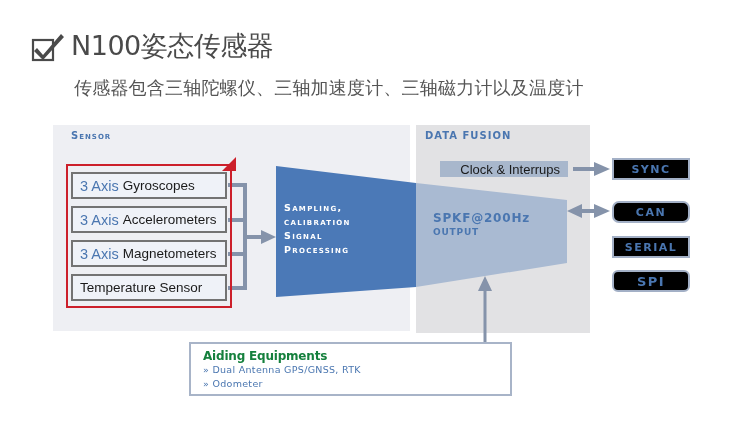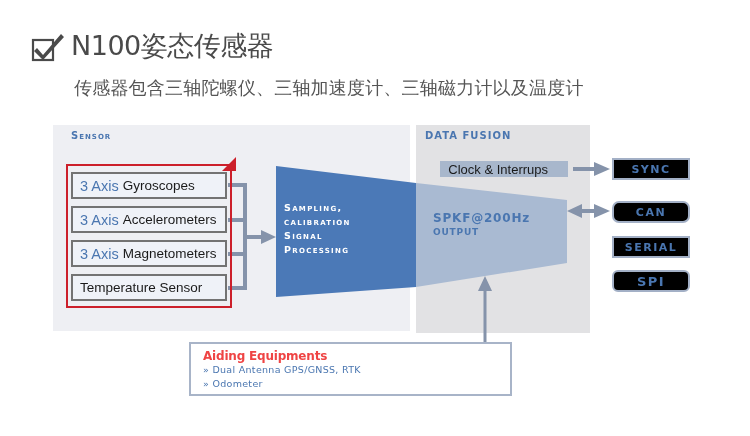--- a/index.html
+++ b/index.html
@@ -21,26 +21,26 @@
 
   .red-frame { position: absolute; left: 66px; top: 164px; width: 166px; height: 144px; border: 2px solid #cc1f2a; }
   .red-pointer { position: absolute; left: 222px; top: 157px; width: 0; height: 0; border-left: 14px solid transparent; border-bottom: 14px solid #cc1f2a; transform: rotate(0deg); }
 
   .sensor-box { position: absolute; left: 71px; width: 156px; height: 27px; background: #eff2f8; border: 2px solid #737373; display: flex; align-items: center; padding-left: 7px; font-family: "Liberation Sans", sans-serif; font-size: 13.5px; color: #1a1a1a; white-space: nowrap; }
   .sensor-box .axis { color: #4a76b0; font-size: 14.5px; margin-right: 4px; }
 
   .proc-label { position: absolute; font-family: "DejaVu Sans", sans-serif; font-weight: bold; font-size: 9.5px; color: #ffffff; letter-spacing: 1.3px; line-height: 14px; font-variant: small-caps; }
   .spkf { position: absolute; font-family: "DejaVu Sans", sans-serif; font-weight: bold; color: #4a76b0; letter-spacing: 0.8px; }
 
-  .clock-bar { position: absolute; left: 440px; top: 161px; width: 128px; height: 16px; background: #a8b7cc; font-family: "Liberation Sans", sans-serif; font-size: 13px; color: #1a1a1a; display: flex; align-items: center; justify-content: flex-end; padding-right: 20px; }
+  .clock-bar { position: absolute; left: 440px; top: 161px; width: 128px; height: 16px; background: #a8b7cc; font-family: "Liberation Sans", sans-serif; font-size: 13px; color: #1a1a1a; display: flex; align-items: center; justify-content: flex-end; padding-right: 8px; }
 
   .out-box { position: absolute; left: 612px; width: 78px; height: 22px; background: #000000; border: 2px solid #a3b0c6; display: flex; align-items: center; justify-content: center; font-family: "DejaVu Sans", sans-serif; font-weight: bold; font-size: 11px; color: #4a76b0; letter-spacing: 1.5px; }
 
   .aiding-box { position: absolute; left: 189px; top: 342px; width: 323px; height: 54px; background: #ffffff; border: 2px solid #a8b4c8; padding: 5px 0 0 12px; }
-  .aiding-title { font-family: "DejaVu Sans", sans-serif; font-weight: bold; font-size: 12px; color: #ef4444; line-height: 14px; letter-spacing: -0.2px; }
+  .aiding-title { font-family: "DejaVu Sans", sans-serif; font-weight: bold; font-size: 12px; color: #15803d; line-height: 14px; letter-spacing: -0.2px; }
   .aiding-item { font-family: "DejaVu Sans", sans-serif; font-size: 9.5px; color: #4a76b0; line-height: 14px; letter-spacing: 0.3px; }
 
   svg.overlay { position: absolute; left: 0; top: 0; }
 </style>
 </head>
 <body>
 
 <div class="title-row">
   <svg class="check-icon" viewBox="0 0 36 34">
     <rect x="2" y="11" width="20" height="20" fill="none" stroke="#4a4a4a" stroke-width="2.2"></rect>

